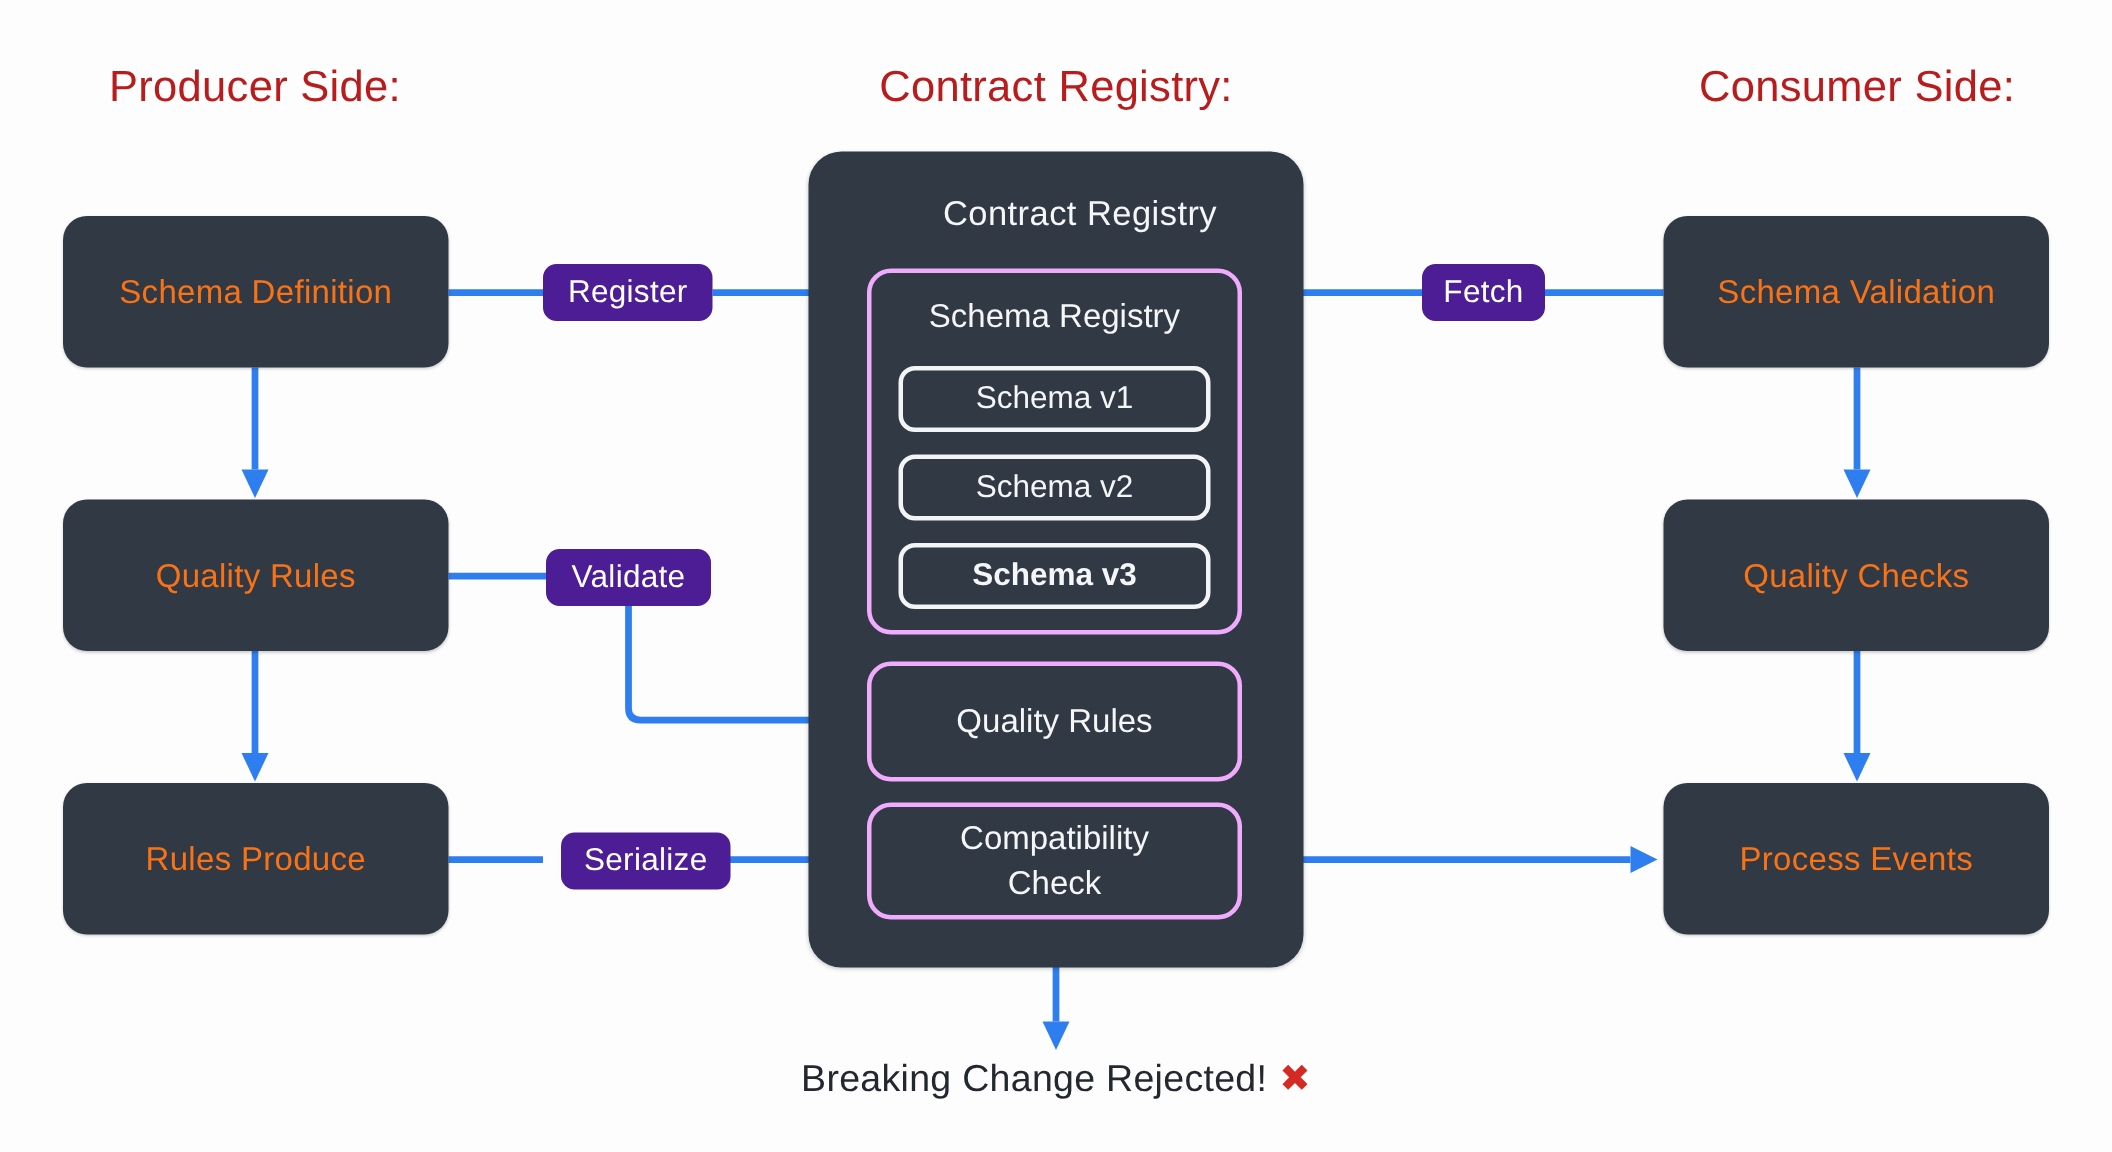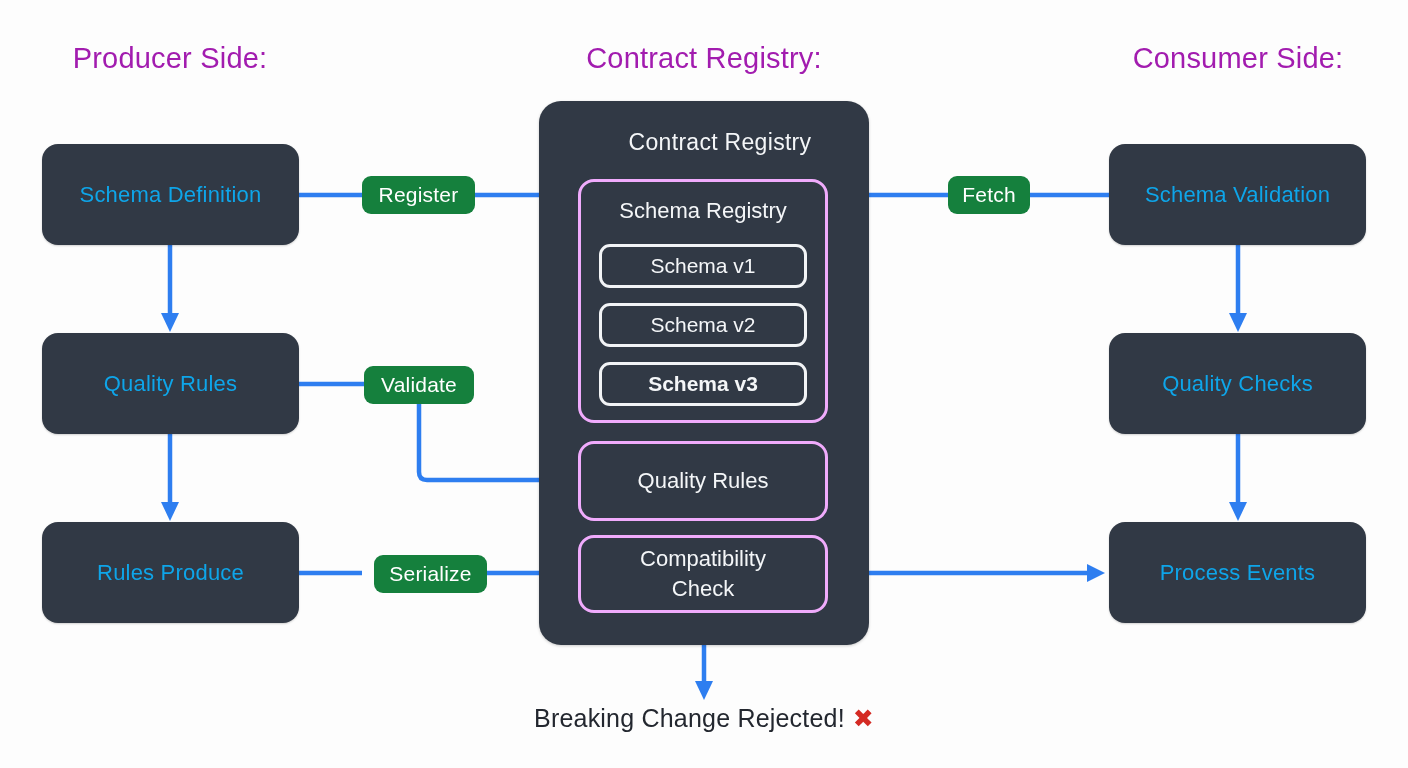--- a/index.html
+++ b/index.html
@@ -6,32 +6,32 @@
   body{
     width:1408px;height:768px;
     background:#fdfdfd;
     font-family:"Liberation Sans","DejaVu Sans",sans-serif;
     overflow:hidden;
   }
   .canvas{position:relative;width:1408px;height:768px;}
 
   .col-heading{
     position:absolute;top:38px;height:40px;line-height:40px;
-    font-size:29px;font-weight:500;color:#a21caf;
+    font-size:29px;font-weight:500;color:#b91c1c;
     text-align:center;letter-spacing:.2px;
   }
   #heading-producer{left:20px;width:300px;}
   #heading-registry{left:554px;width:300px;}
   #heading-consumer{left:1088px;width:300px;}
 
   .node{
     position:absolute;width:257px;height:101px;
     background:#313945;border-radius:16px;
     display:flex;align-items:center;justify-content:center;
-    color:#0ea5e9;font-size:22px;letter-spacing:.2px;
+    color:#f97316;font-size:22px;letter-spacing:.2px;
     box-shadow:0 1px 2px rgba(0,0,0,.18);
   }
   .col-left .node{left:42px;}
   .col-right .node{left:1109px;}
   .row-1{top:144px;}
   .row-2{top:333px;}
   .row-3{top:522px;}
 
   .registry{
     position:absolute;left:539px;top:101px;width:330px;height:544px;
@@ -64,21 +64,21 @@
   .v2{top:121px;}
   .v3{top:180px;font-weight:bold;}
   .registry-quality{top:340px;height:80px;
     display:flex;align-items:center;justify-content:center;font-size:22px;}
   .registry-compat{top:434px;height:78px;
     display:flex;align-items:center;justify-content:center;font-size:22px;}
   .registry-compat .wrap-label{width:170px;text-align:center;line-height:1.35;}
 
   .edge-label{
     position:absolute;height:38px;
-    background:#15803d;border-radius:9px;
+    background:#4c1d95;border-radius:9px;
     display:flex;align-items:center;justify-content:center;
     color:#fff;font-size:21px;letter-spacing:.2px;
   }
   #label-register{left:362px;top:176px;width:113px;}
   #label-validate{left:364px;top:366px;width:110px;}
   #label-serialize{left:362px;top:555px;width:113px;margin-left:12px;}
   #label-fetch{left:948px;top:176px;width:82px;}
 
   svg.arrows{position:absolute;left:0;top:0;width:1408px;height:768px;pointer-events:none;}
   .arrow-line{stroke:#2e7ef0;stroke-width:4.5;fill:none;}

